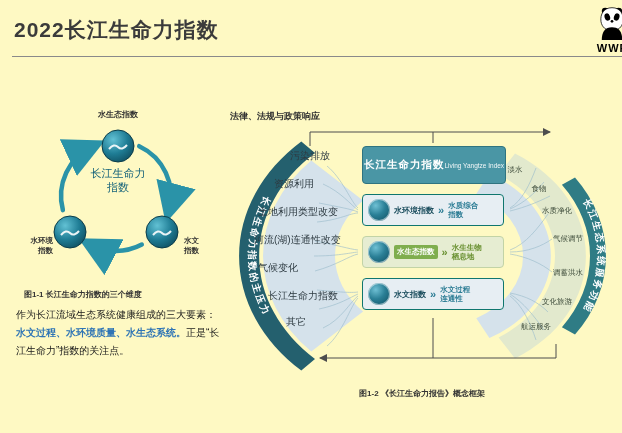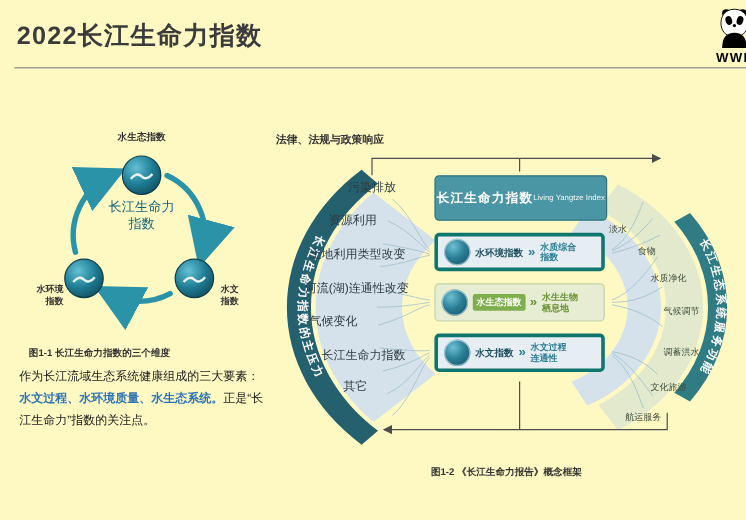--- a/index.html
+++ b/index.html
@@ -27,30 +27,30 @@
 
   
   .fig2{position:absolute;left:230px;top:106px;width:384px;height:300px;}
   .fig2 svg{position:absolute;left:0;top:0;}
   .resp-top{position:absolute;left:0;right:0;top:4px;font-size:9px;font-weight:bold;color:#333;}
   .resp-bottom{position:absolute;left:0;right:0;top:258px;text-align:center;font-size:9px;font-weight:bold;color:#333;}
   .fig2-caption{position:absolute;left:0;right:0;top:282px;text-align:center;font-size:8px;font-weight:bold;color:#333;}
   .band-title{font-size:9.5px;font-weight:bold;fill:#ffffff;letter-spacing:2px;}
 
   .pl{position:absolute;font-size:10px;color:#2e3b42;white-space:nowrap;}
-  .sl{position:absolute;transform:translate(-50%,-50%);font-size:7.5px;color:#3c4a39;white-space:nowrap;margin-top:21px;}
+  .sl{position:absolute;transform:translate(-50%,-50%);font-size:7.5px;color:#3c4a39;white-space:nowrap;}
 
   .lyi-header{position:absolute;left:132px;top:40px;width:142px;height:36px;background:#4a96a5;border:1px solid #2f7480;
               border-radius:4px;display:flex;flex-direction:row;align-items:center;justify-content:center;color:#fff;}
   .lyi-header .t{font-size:10.5px;font-weight:bold;letter-spacing:1px;}
   .lyi-header .s{font-size:6.5px;opacity:.92;margin-top:1px;}
 
   .row{position:absolute;left:132px;width:142px;height:32px;border-radius:4px;display:flex;align-items:center;
        gap:4px;padding:0 5px;box-sizing:border-box;}
-  .row.blue{background:#e7eef3;border:3px solid #0f766e;}
+  .row.blue{background:#e7eef3;border:1px solid #0f766e;}
   .row.green{background:#e6edd2;border:1px solid #c2d3a6;}
   .ricon{width:22px;height:22px;border-radius:50%;flex:0 0 22px;
          background:radial-gradient(circle at 35% 30%, #6fc0d4 0%, #2a7f96 45%, #0f4c5f 100%);
          box-shadow:inset 0 0 0 1px rgba(255,255,255,.5);}
   .rlabel{font-size:8px;font-weight:bold;color:#1c4e5e;white-space:nowrap;}
   .rlabel.chip{background:#7fae4e;color:#fff;padding:2px 3px;border-radius:2px;font-size:7.5px;}
   .chev{font-size:11px;font-weight:bold;line-height:1;}
   .c-blue{color:#2b7c94;} .c-green{color:#6a9132;}
   .rtarget{font-size:7.5px;font-weight:bold;width:34px;line-height:1.2;}
   .t-blue{color:#2b7c94;} .t-green{color:#6a9132;}

